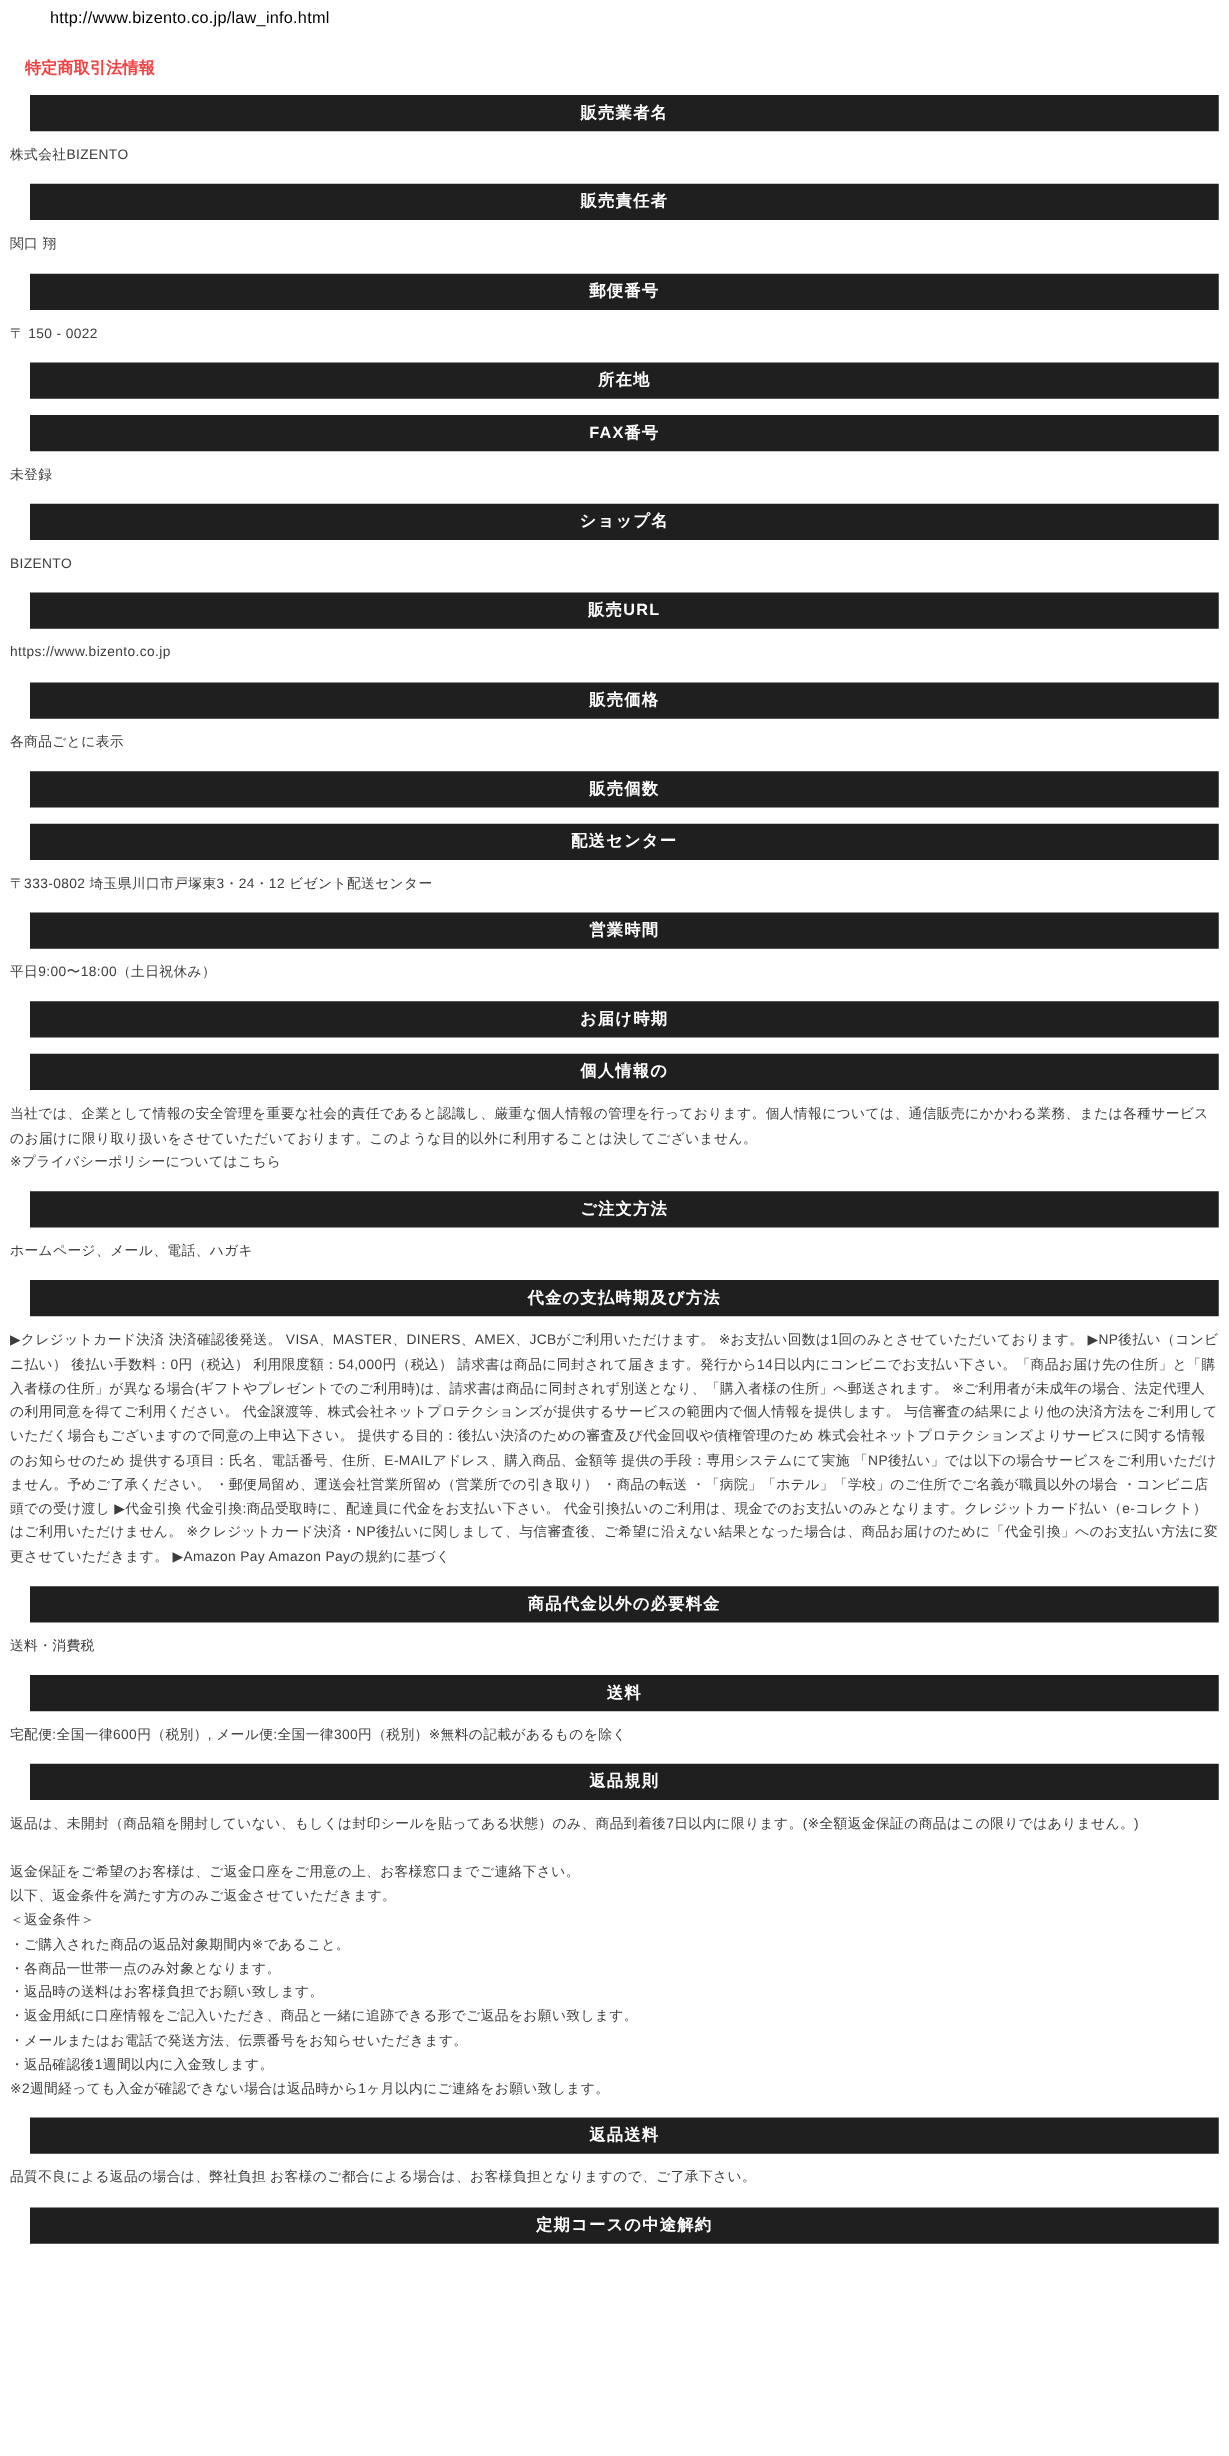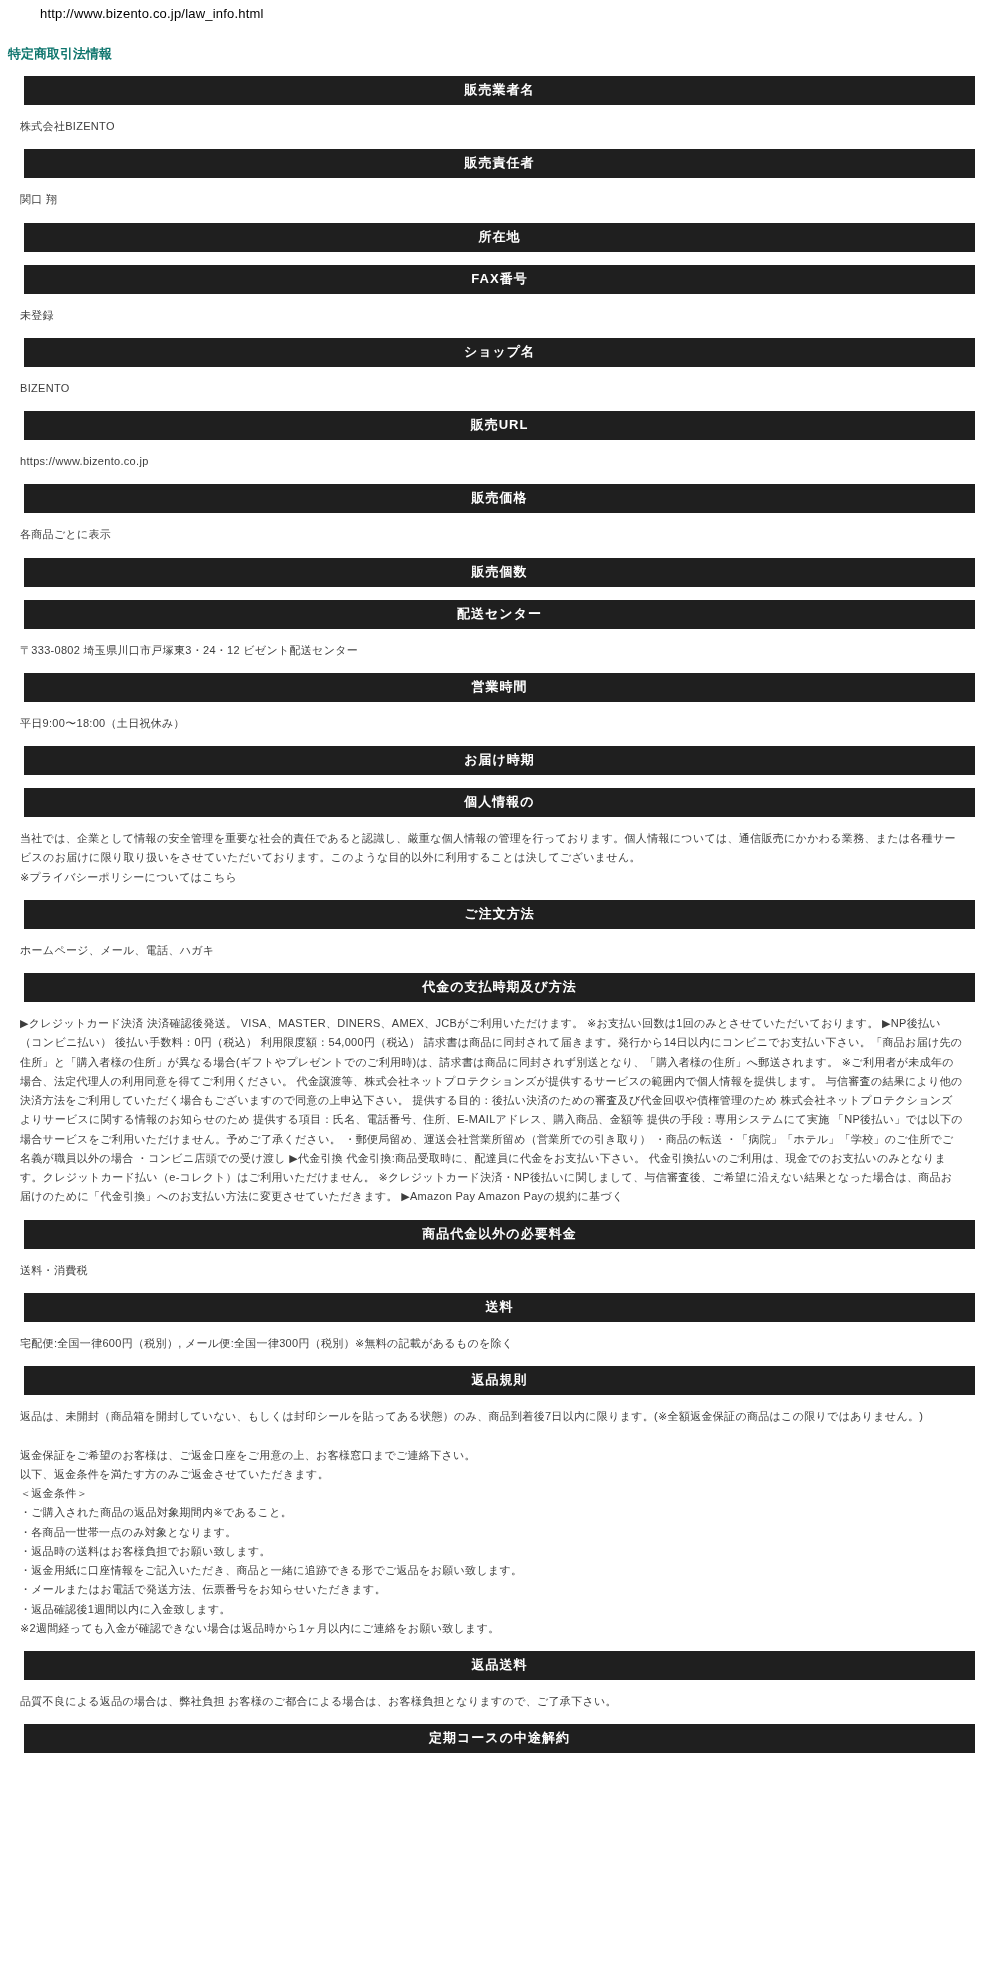--- a/index.html
+++ b/index.html
@@ -13,38 +13,38 @@
   .url-line {
     font-size: 13px;
     color: #000;
     margin: 0;
     letter-spacing: 0.2px;
     padding-left: 32px;
   }
   .page-title {
     font-size: 13px;
     font-weight: bold;
-    color: #0f766e;
-    margin: 24px 0 0 0;
+    color: #ef4444;
+    margin: 24px 0 0 12px;
   }
   .section-bar {
     background: #1f1f1f;
     color: #fff;
     text-align: center;
     font-size: 13px;
     font-weight: bold;
     padding: 5px 0 6px 0;
     margin: 13px 0 10px 16px;
     letter-spacing: 1px;
   }
   .section-body {
     font-size: 11px;
     color: #3d3d3d;
     line-height: 1.75;
-    margin: 12px;
+    margin: 0;
     white-space: pre-line;
     letter-spacing: 0.3px;
   }
 </style>
 </head>
 <body>
 
 <div class="page">
 
   <p class="url-line">http://www.bizento.co.jp/law_info.html</p>
@@ -54,20 +54,24 @@
   <div class="section">
     <div class="section-bar">販売業者名</div>
     <p class="section-body">株式会社BIZENTO</p>
   </div>
 
   <div class="section">
     <div class="section-bar">販売責任者</div>
     <p class="section-body">関口 翔</p>
   </div>
 
+  <div class="section">
+    <div class="section-bar">郵便番号</div>
+    <p class="section-body">〒 150 - 0022</p>
+  </div>
 
   <div class="section">
     <div class="section-bar">所在地</div>
   </div>
 
 
   <div class="section">
     <div class="section-bar">FAX番号</div>
     <p class="section-body">未登録</p>
   </div>

